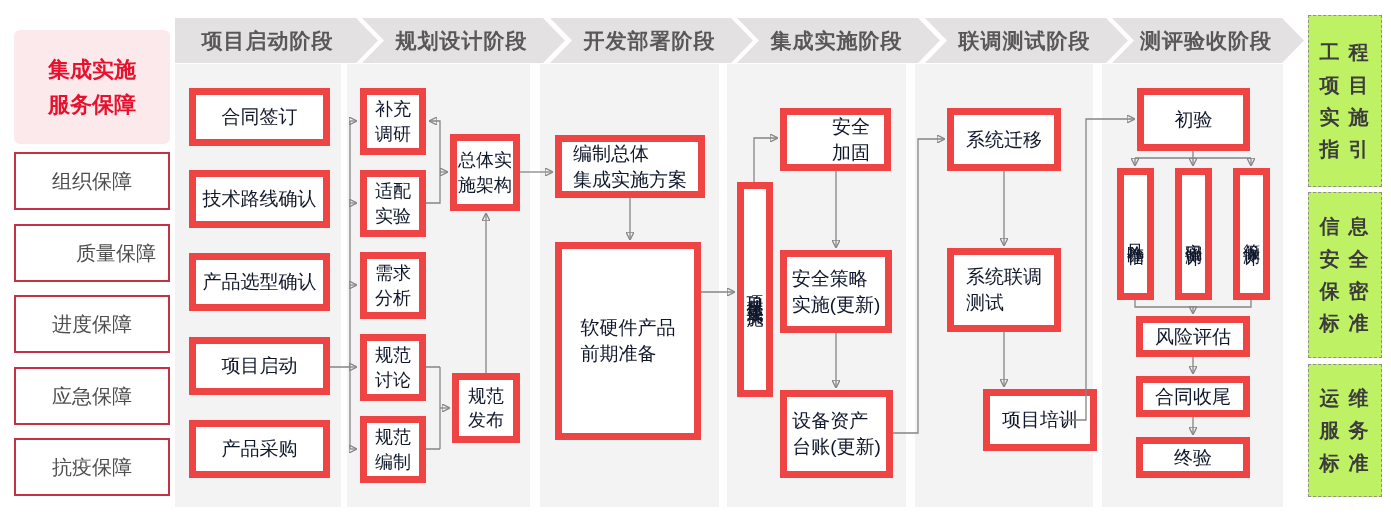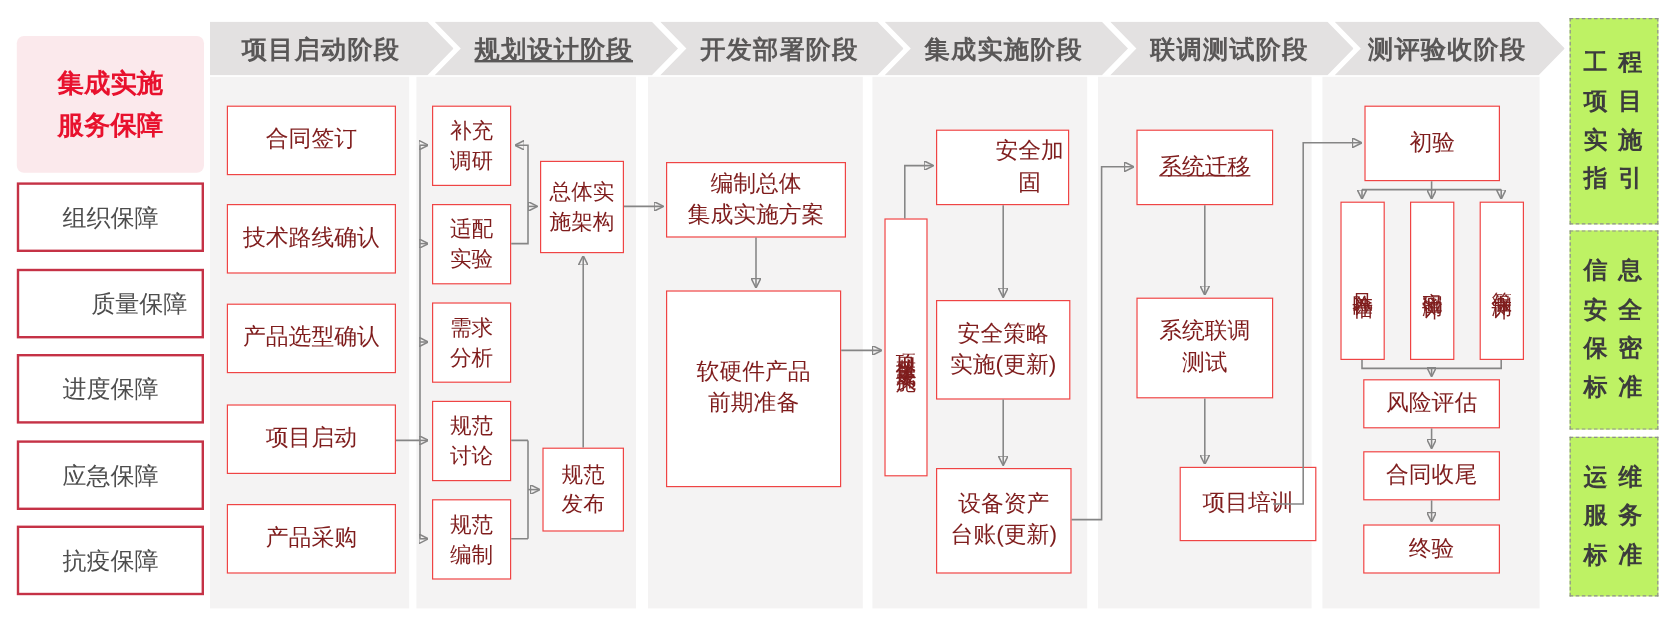--- a/index.html
+++ b/index.html
@@ -11,23 +11,23 @@
 
   
   .chev { position:absolute; top:18px; height:45px; background:#e3e1e1;
           display:flex; align-items:center; justify-content:center;
           font-weight:bold; font-size:21px; color:#595757; letter-spacing:1px;
           clip-path:polygon(0 0, calc(100% - 22px) 0, 100% 50%, calc(100% - 22px) 100%, 0 100%, 22px 50%);
           padding-left:18px; padding-right:22px; }
   .chev.first { clip-path:polygon(0 0, calc(100% - 22px) 0, 100% 50%, calc(100% - 22px) 100%, 0 100%); padding-left:4px; }
 
   
-  .node { position:absolute; background:#ffffff; border:1px solid #ef4444;
-          display:flex; align-items:center; justify-content:center; text-align:center;
-          color:#7f1d1d; font-size:19px; line-height:1.35; white-space:pre-line; }
+  .node { position:absolute; background:#ffffff; border:7px solid #ef4444;
+          display:flex; align-items:center; justify-content:center; 
+          color:#0f172a; font-size:19px; line-height:1.35; white-space:pre-line; }
   .node.small { font-size:18px; }
   .vert { writing-mode:vertical-rl; letter-spacing:2px; font-size:17px; line-height:1; padding:4px 0; }
 
   
   .pinkbox { position:absolute; left:14px; top:30px; width:156px; height:114px;
              background:#fbe9ec; border-radius:6px; color:#e8112d; font-weight:bold;
              font-size:22px; line-height:1.6; display:flex; align-items:center; justify-content:center;
              text-align:center; white-space:pre-line; }
   .leftbox { position:absolute; left:14px; width:156px; height:58px; background:#ffffff;
              border:2px solid #c53246; color:#4d4d4d; font-size:20px;
@@ -48,21 +48,21 @@
 <div class="canvas">
 
   <div class="colbg" style="left:175px;width:166px;"></div>
   <div class="colbg" style="left:347px;width:183px;"></div>
   <div class="colbg" style="left:540px;width:179px;"></div>
   <div class="colbg" style="left:727px;width:179px;"></div>
   <div class="colbg" style="left:915px;width:178px;"></div>
   <div class="colbg" style="left:1102px;width:181px;"></div>
 
   <div class="chev first" style="left:175px;width:203px;">项目启动阶段</div>
-  <div class="chev" style="left:362px;width:203px;text-decoration:underline;">规划设计阶段</div>
+  <div class="chev" style="left:362px;width:203px;">规划设计阶段</div>
   <div class="chev" style="left:550px;width:203px;">开发部署阶段</div>
   <div class="chev" style="left:737px;width:203px;">集成实施阶段</div>
   <div class="chev" style="left:925px;width:203px;">联调测试阶段</div>
   <div class="chev" style="left:1112px;width:192px;">测评验收阶段</div>
 
   <div class="pinkbox">集成实施
 服务保障</div>
   <div class="leftbox" style="top:152px;">组织保障</div>
   <div class="leftbox" style="top:224px;padding-left:48px;">质量保障</div>
   <div class="leftbox" style="top:295px;">进度保障</div>
@@ -85,31 +85,31 @@
 讨论</div>
   <div class="node small" style="left:360px;top:416px;width:66px;height:67px;">规范
 编制</div>
   <div class="node small" style="left:450px;top:134px;width:70px;height:77px;">总体实
 施架构</div>
   <div class="node small" style="left:452px;top:373px;width:68px;height:70px;">规范
 发布</div>
 
   <div class="node" style="left:555px;top:135px;width:150px;height:63px;">编制总体
 集成实施方案</div>
-  <div class="node" style="left:555px;top:242px;width:146px;height:164px;">软硬件产品
+  <div class="node" style="left:555px;top:242px;width:146px;height:198px;">软硬件产品
 前期准备</div>
 
   <div class="node vert" style="left:737px;top:182px;width:36px;height:215px;">项目整体集成实施</div>
   <div class="node" style="left:780px;top:108px;width:111px;height:63px;padding-left:45px;">安全加固</div>
   <div class="node" style="left:780px;top:250px;width:112px;height:83px;">安全策略
 实施(更新)</div>
   <div class="node" style="left:780px;top:390px;width:113px;height:88px;">设备资产
 台账(更新)</div>
 
-  <div class="node" style="left:947px;top:108px;width:114px;height:63px;text-decoration:underline;">系统迁移</div>
+  <div class="node" style="left:947px;top:108px;width:114px;height:63px;">系统迁移</div>
   <div class="node" style="left:947px;top:248px;width:114px;height:84px;">系统联调
 测试</div>
   <div class="node" style="left:947px;top:389px;width:114px;height:62px;margin-left:36px;">项目培训</div>
 
   <div class="node" style="left:1137px;top:88px;width:113px;height:63px;">初验</div>
   <div class="node vert" style="left:1117px;top:168px;width:37px;height:132px;">风险评估</div>
   <div class="node vert" style="left:1175px;top:168px;width:37px;height:132px;">密码测评</div>
   <div class="node vert" style="left:1233px;top:168px;width:37px;height:132px;">等保测评</div>
   <div class="node" style="left:1136px;top:316px;width:114px;height:41px;">风险评估</div>
   <div class="node" style="left:1136px;top:376px;width:114px;height:41px;">合同收尾</div>

